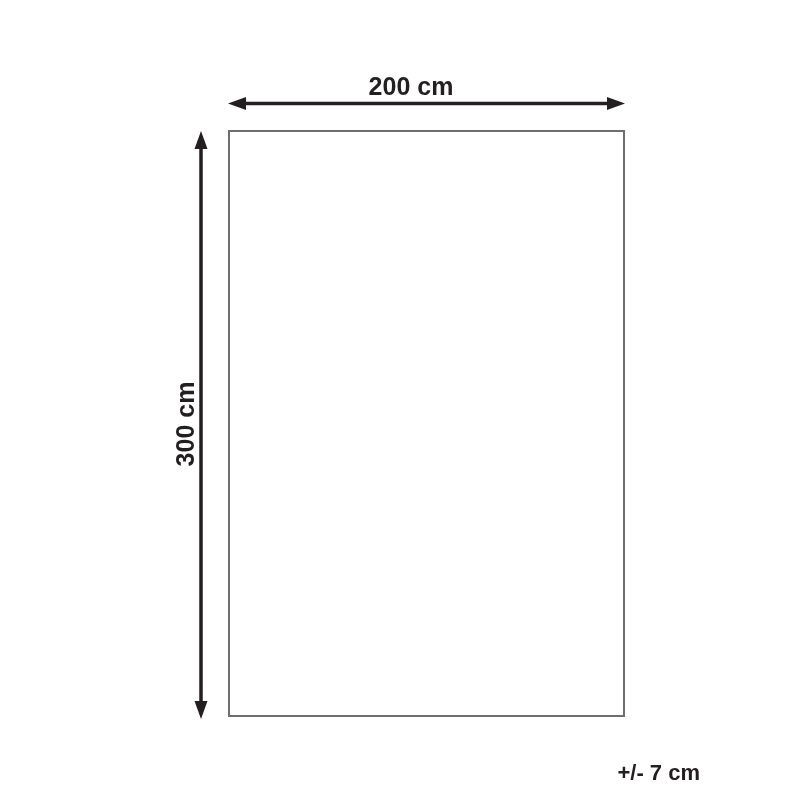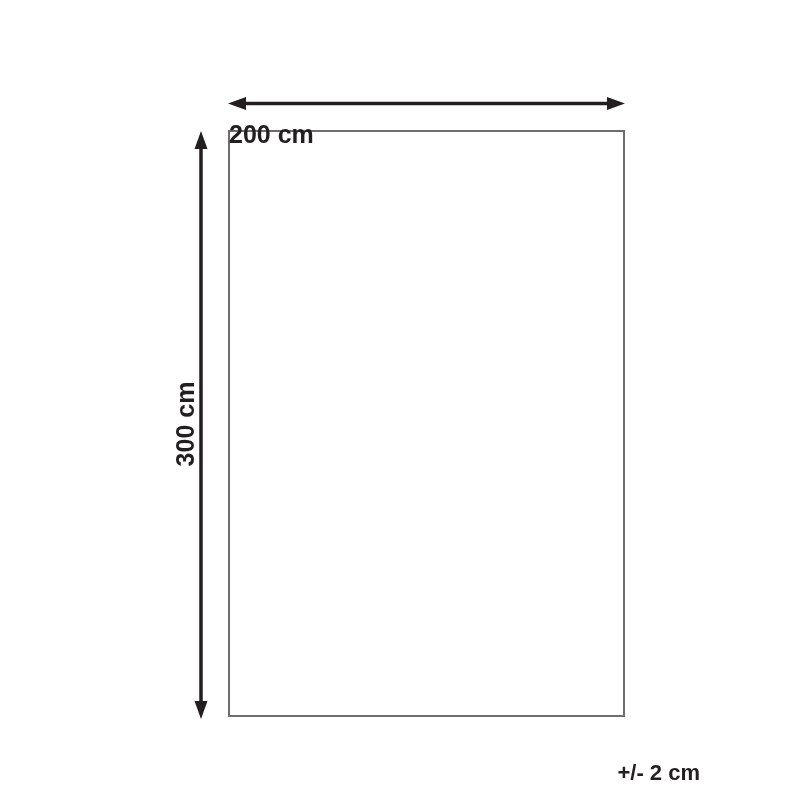--- a/index.html
+++ b/index.html
@@ -27,25 +27,24 @@
   }
   .dim-label {
     position: absolute;
     color: #231f20;
     font-weight: bold;
     font-size: 25px;
     line-height: 25px;
     white-space: nowrap;
   }
   #label-width {
-    left: 229px;
+    left: 213px;
     top: 74px;
     width: 396px;
-    text-align: left;
-    margin-top: 48px;
+    text-align: center;
   }
   #label-height {
     left: 185px;
     top: 424px;
     transform: translate(-50%, -50%) rotate(-90deg);
   }
   #label-tolerance {
     right: 100px;
     top: 762px;
     font-size: 22px;
@@ -72,15 +71,15 @@
       <polygon points="201,131 194.5,149 207.5,149" fill="#231f20"></polygon>
       <polygon points="201,719 194.5,701 207.5,701" fill="#231f20"></polygon>
     </g>
 
   </svg>
 
   <div id="label-width" class="dim-label">200 cm</div>
 
   <div id="label-height" class="dim-label">300 cm</div>
 
-  <div id="label-tolerance" class="dim-label">+/- 2 cm</div>
+  <div id="label-tolerance" class="dim-label">+/- 7 cm</div>
 
 </div>
 
 </body></html>

